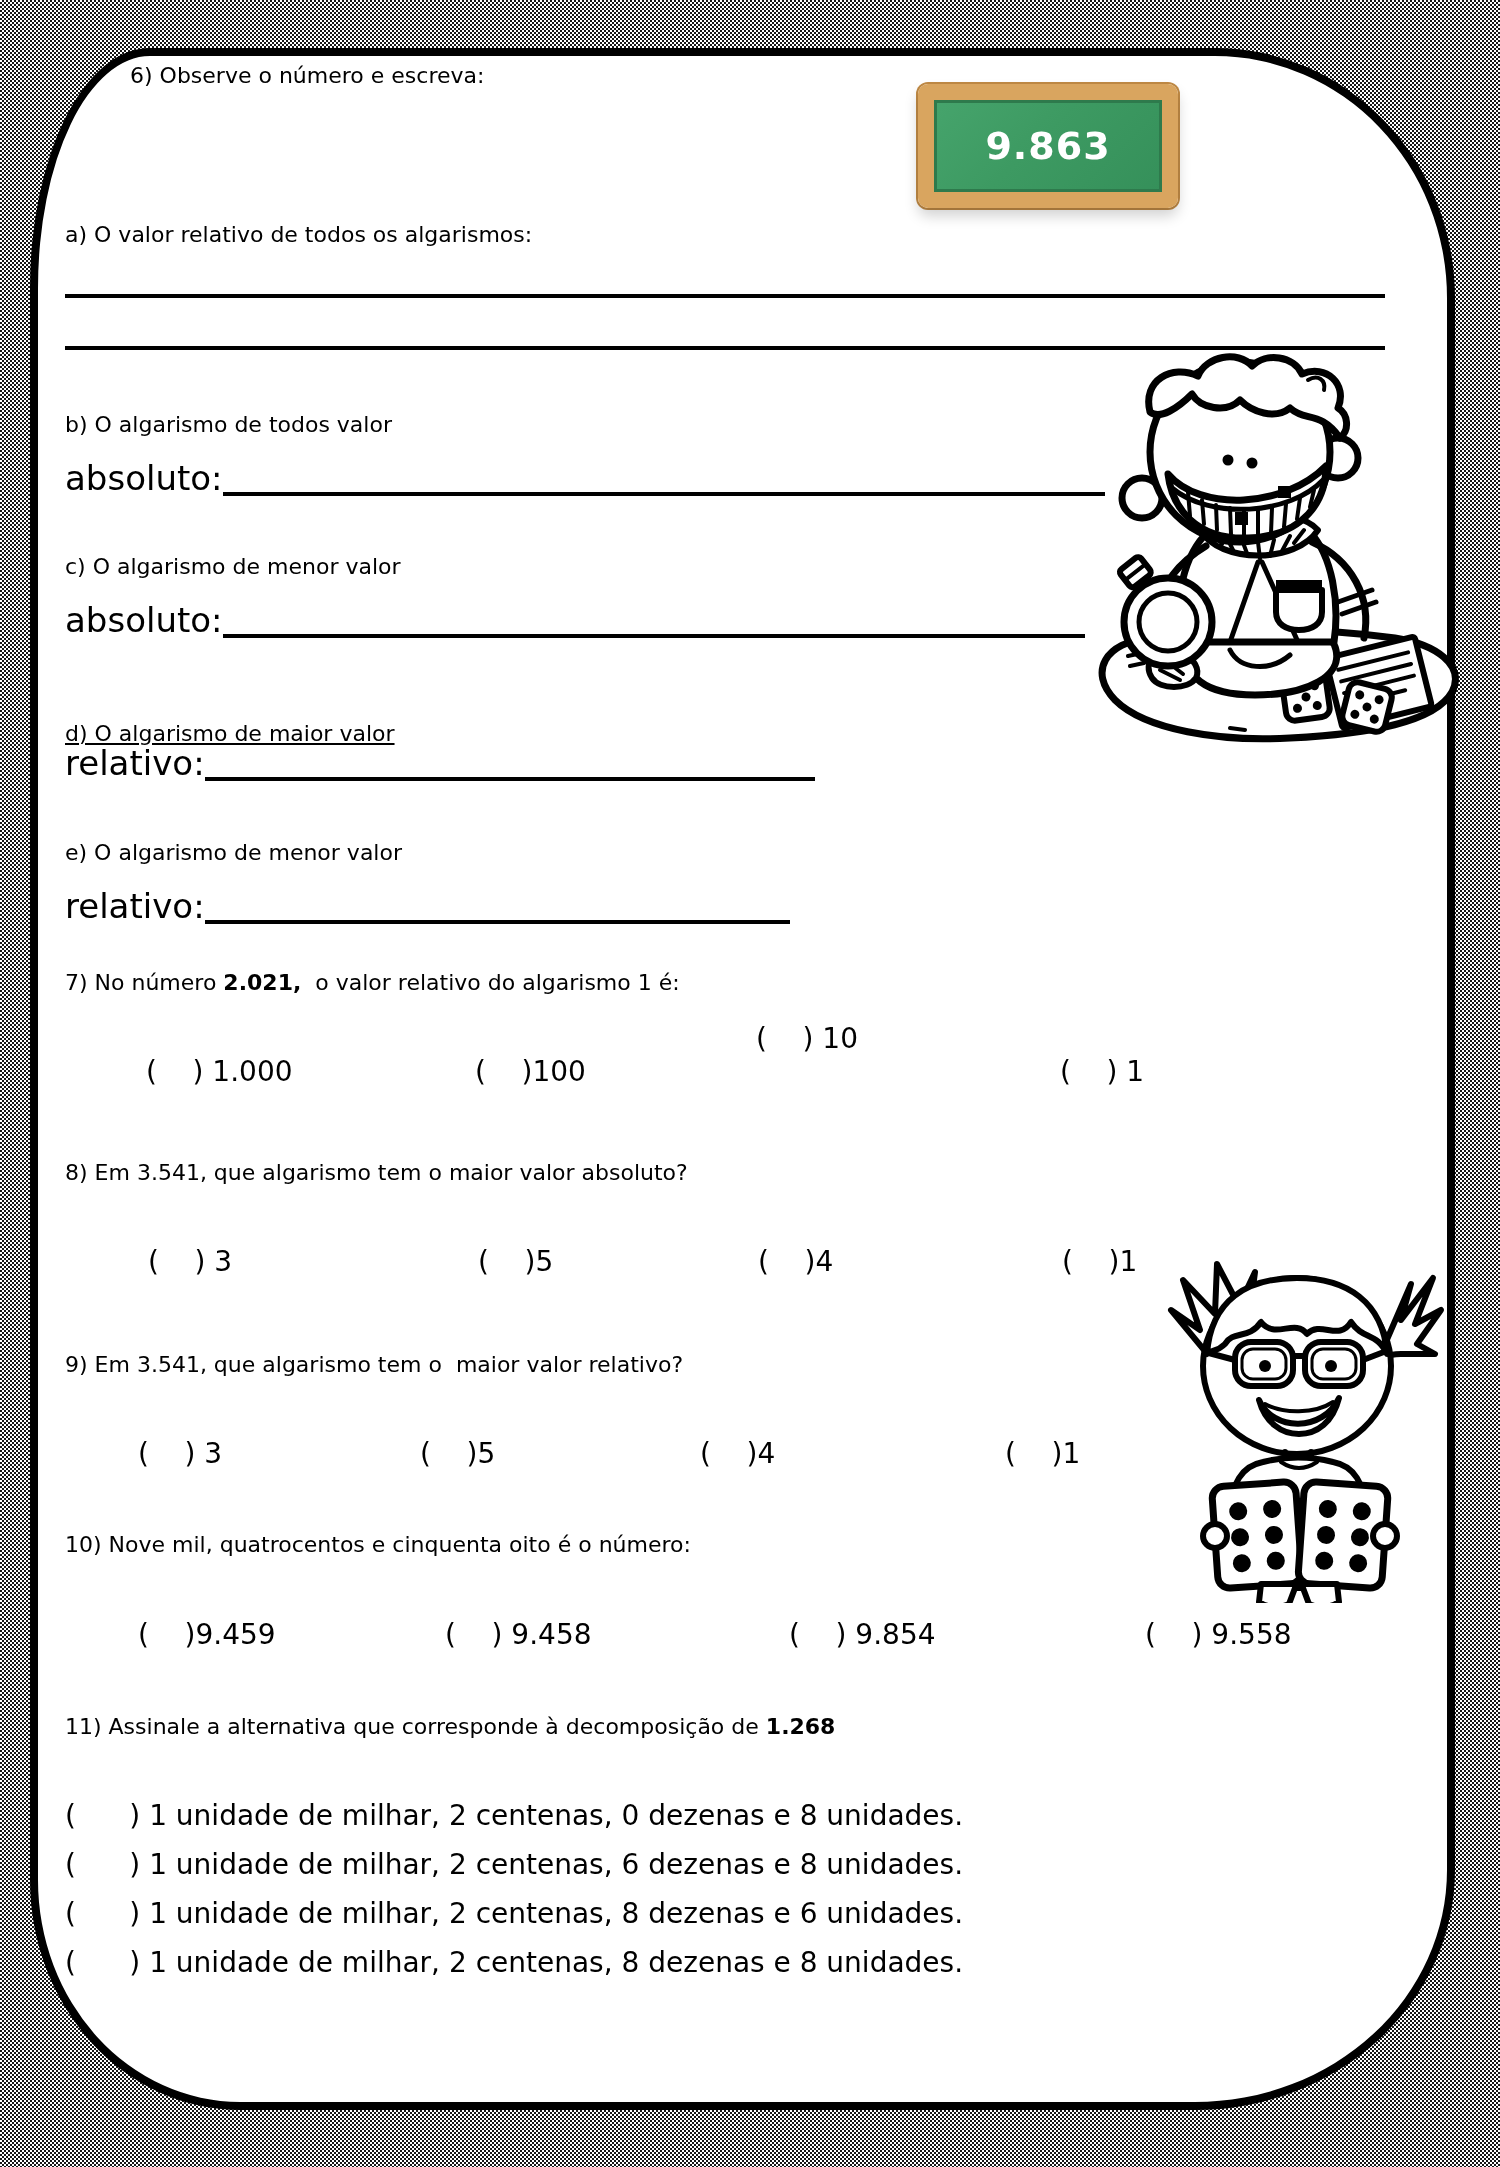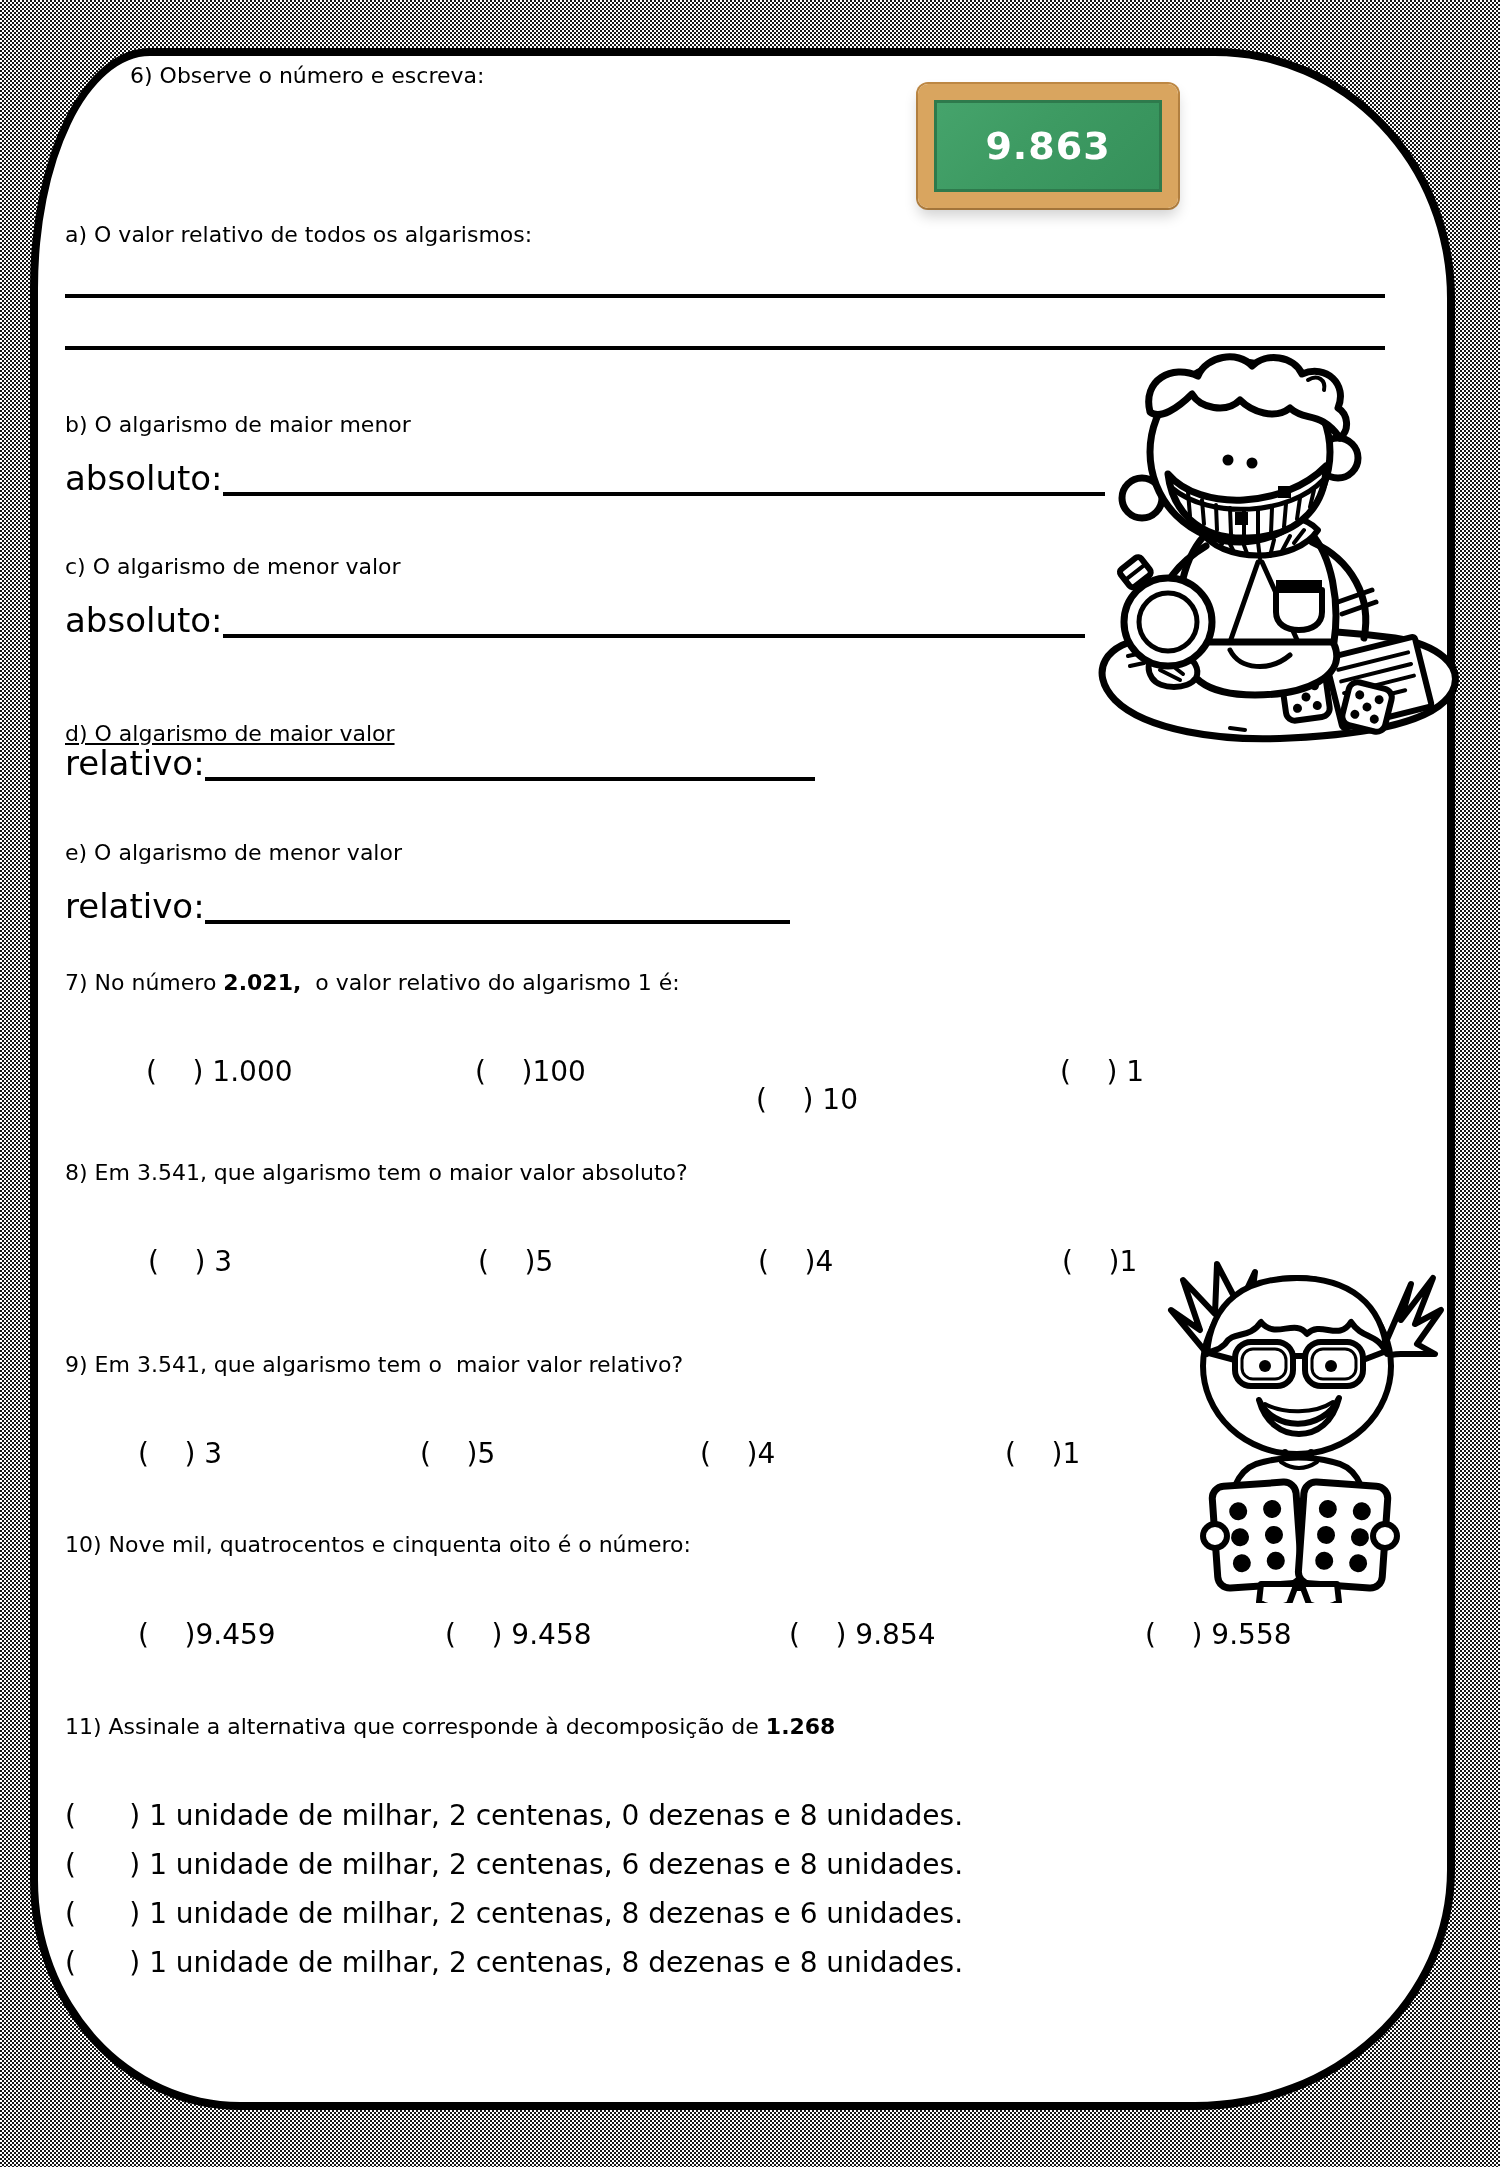--- a/index.html
+++ b/index.html
@@ -50,21 +50,21 @@
   <div class="txt" style="left:130px;top:54px;">6) Observe o número e escreva:</div>
 
   <div class="board">
     <div class="num">9.863</div>
   </div>
 
   <div class="txt" style="left:65px;top:213px;">a) O valor relativo de todos os algarismos:</div>
   <div class="line" style="left:65px;top:250px;width:1320px;height:44px;"></div>
   <div class="line" style="left:65px;top:302px;width:1320px;height:44px;"></div>
 
-  <div class="txt" style="left:65px;top:403px;">b) O algarismo de maior menor</div>
+  <div class="txt" style="left:65px;top:403px;">b) O algarismo de todos valor</div>
   <div class="fill-row" style="left:65px;top:456px;width:1040px;">
     <span class="lbl">absoluto:</span>
     <span class="blank"></span>
   </div>
 
   <div class="txt" style="left:65px;top:545px;">c) O algarismo de menor valor</div>
   <div class="fill-row" style="left:65px;top:598px;width:1020px;">
     <span class="lbl">absoluto:</span>
     <span class="blank"></span>
   </div>
@@ -77,21 +77,21 @@
 
   <div class="txt" style="left:65px;top:831px;">e) O algarismo de menor valor</div>
   <div class="fill-row" style="left:65px;top:884px;width:725px;">
     <span class="lbl">relativo:</span>
     <span class="blank"></span>
   </div>
 
   <div class="txt" style="left:65px;top:961px;"><span>7) No número </span><span class="b">2.021,</span><span>  o valor relativo do algarismo 1 é:</span></div>
   <span class="opt" style="left:146px;top:1050px;">(    ) 1.000</span>
   <span class="opt" style="left:475px;top:1050px;">(    )100</span>
-  <span class="opt" style="left:756px;top:1078px;">(    ) 10</span>
+  <span class="opt" style="left:756px;top:1017px;">(    ) 10</span>
   <span class="opt" style="left:1060px;top:1050px;">(    ) 1</span>
 
   <div class="txt" style="left:65px;top:1151px;">8) Em 3.541, que algarismo tem o maior valor absoluto?</div>
   <span class="opt" style="left:148px;top:1240px;">(    ) 3</span>
   <span class="opt" style="left:478px;top:1240px;">(    )5</span>
   <span class="opt" style="left:758px;top:1240px;">(    )4</span>
   <span class="opt" style="left:1062px;top:1240px;">(    )1</span>
 
   <div class="txt" style="left:65px;top:1343px;">9) Em 3.541, que algarismo tem o  maior valor relativo?</div>
   <span class="opt" style="left:138px;top:1432px;">(    ) 3</span>

